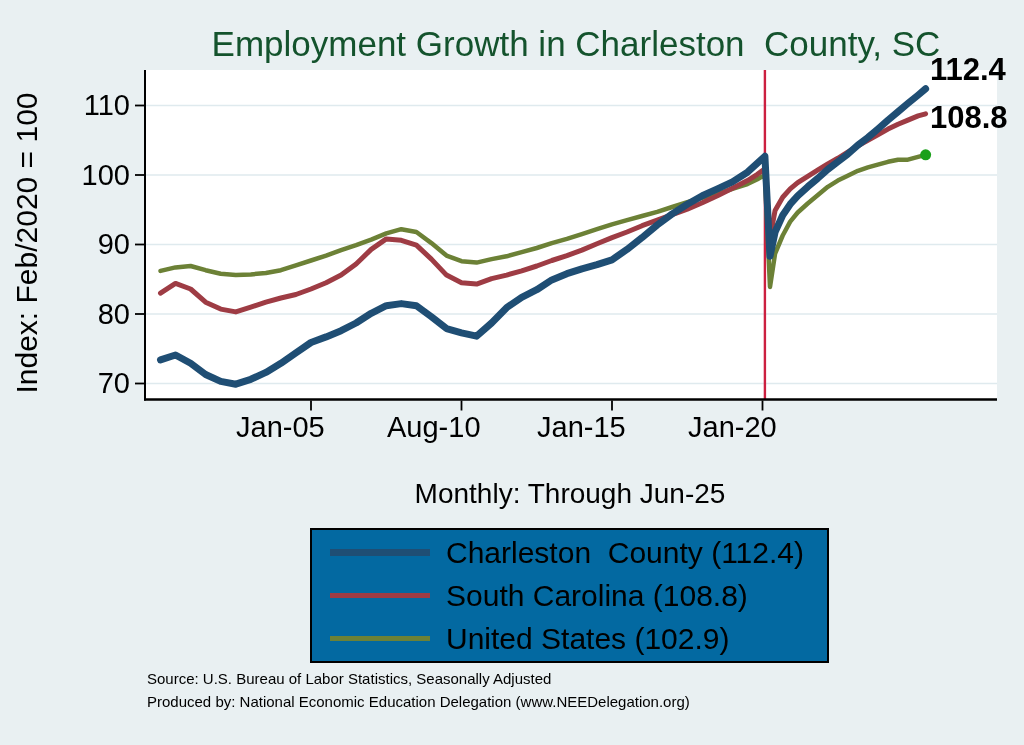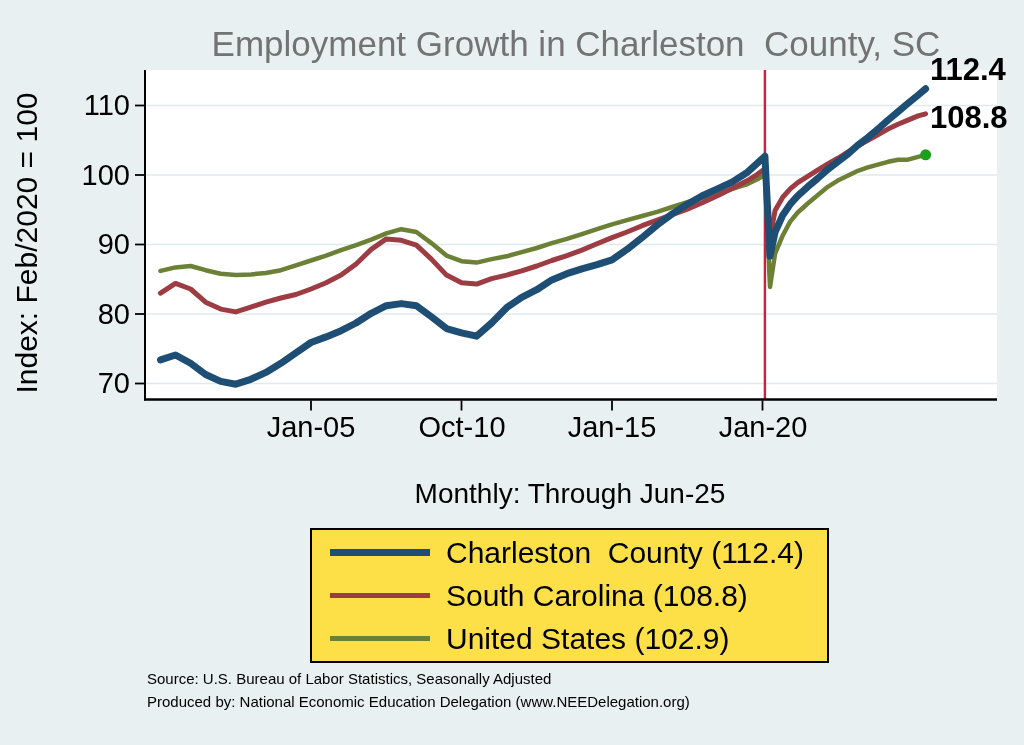--- a/index.html
+++ b/index.html
@@ -4,34 +4,34 @@
 <style>
   html,body{margin:0;padding:0;background:#dfe8ec;}
   .figure{
     position:relative;width:1024px;height:745px;margin:0 auto;
     background:#e9f0f2;font-family:"Liberation Sans","DejaVu Sans",sans-serif;
     color:#000;overflow:hidden;
   }
   .abs{position:absolute;}
   .chart-title{
     left:145px;top:24px;width:862px;text-align:center;
-    font-size:35px;font-weight:400;color:#737373;white-space:pre;
+    font-size:35px;font-weight:400;color:#14532d;white-space:pre;
   }
   .y-axis-title{
     left:-143px;top:226px;width:340px;height:34px;text-align:center;
     font-size:30px;transform:rotate(-90deg);white-space:pre;
   }
   .ytick{width:88px;left:42px;text-align:right;font-size:29px;line-height:30px;}
-  .xtick{width:150px;top:412px;text-align:center;font-size:29px;line-height:30px;}
+  .xtick{width:150px;top:412px;font-size:29px;line-height:30px;}
   .endlab{left:930px;width:94px;text-align:left;font-size:31px;line-height:33px;font-weight:bold;}
   .subtitle{
     left:145px;top:478px;width:850px;text-align:center;font-size:28px;white-space:pre;
   }
   .legend{
-    left:310px;top:528px;width:519px;height:135px;background:#fde047;
+    left:310px;top:528px;width:519px;height:135px;background:#0369a1;
     border:2px solid #000;box-sizing:border-box;
     display:flex;flex-direction:column;justify-content:center;gap:9px;
     padding-left:18px;
   }
   .legend-row{display:flex;align-items:center;gap:16px;}
   .legend-swatch{width:100px;flex:0 0 100px;}
   .legend-label{font-size:30px;white-space:pre;}
   .footer{left:147px;font-size:15px;line-height:23px;white-space:pre;}
   svg{position:absolute;left:0;top:0;}
 </style>
@@ -69,21 +69,21 @@
 
   <div class="abs y-axis-title">Index: Feb/2020 = 100</div>
 
   <div class="abs ytick" style="top:90px">110</div>
   <div class="abs ytick" style="top:160px">100</div>
   <div class="abs ytick" style="top:229px">90</div>
   <div class="abs ytick" style="top:299px">80</div>
   <div class="abs ytick" style="top:368px">70</div>
 
   <div class="abs xtick" style="left:236px">Jan-05</div>
-  <div class="abs xtick" style="left:387px">Oct-10</div>
+  <div class="abs xtick" style="left:387px">Aug-10</div>
   <div class="abs xtick" style="left:537px">Jan-15</div>
   <div class="abs xtick" style="left:688px">Jan-20</div>
 
   <div class="abs endlab" style="top:53px">112.4</div>
   <div class="abs endlab" style="top:101px">108.8</div>
 
   <div class="abs subtitle">Monthly: Through Jun-25</div>
 
   <div class="abs legend">
     <div class="legend-row">

